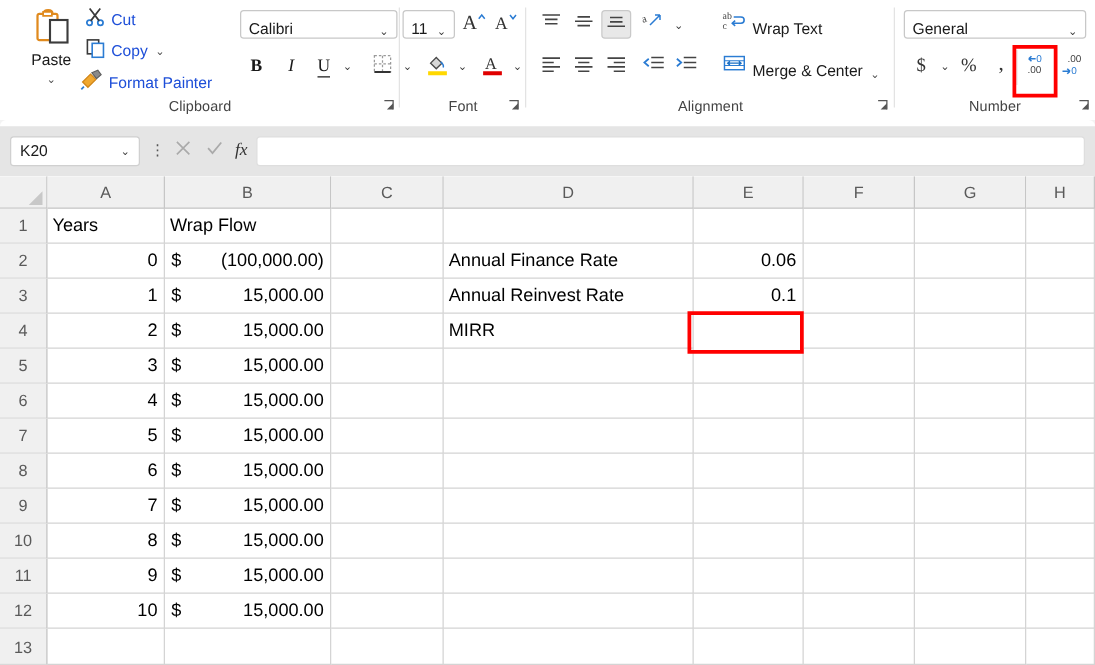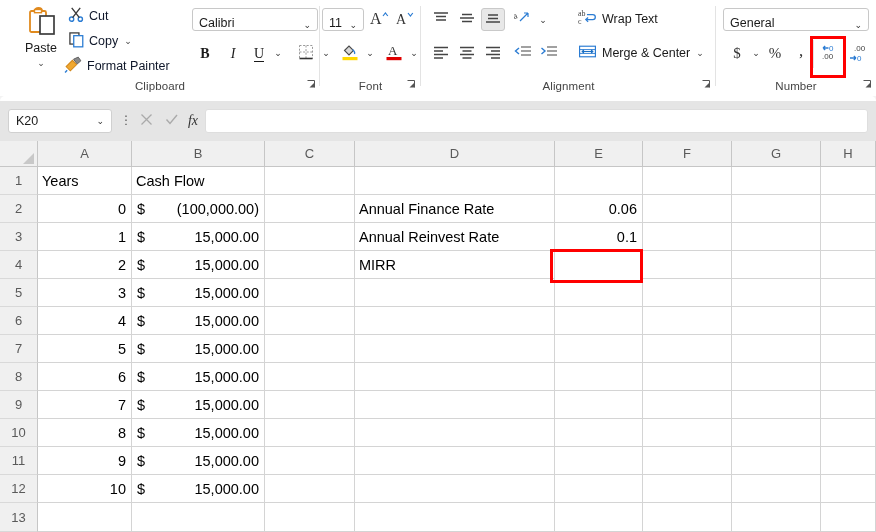--- a/index.html
+++ b/index.html
@@ -26,37 +26,37 @@
   .ribbon-edge{position:absolute;left:0;top:96px;width:876px;height:5px;background:#f3f3f3;}
   .ribbon-edge:after{content:"";position:absolute;left:0;top:0;width:876px;height:5px;background:#fff;border-radius:6px 6px 0 0;}
 
   
   .paste-btn{position:absolute;left:18px;top:3px;width:46px;height:74px;border-radius:4px;cursor:pointer;}
   .paste-icon{position:absolute;left:9px;top:4px;width:30px;height:32px;}
   .paste-text{position:absolute;left:0;top:38px;width:46px;text-align:center;font-size:12.5px;color:#1a1a1a;}
   .paste-caret{position:absolute;left:0;top:55px;width:46px;text-align:center;font-size:9px;color:#444;}
 
   .cb-item{position:absolute;height:22px;cursor:pointer;border-radius:3px;display:flex;align-items:center;}
-  .cb-item .lbl{font-size:12.5px;color:#0f172a;margin-left:4px;}
+  .cb-item .lbl{font-size:12.5px;color:#1d4ed8;margin-left:4px;}
   .mini-caret{font-size:9px;color:#444;margin-left:6px;}
 
   
   .combo{
     position:absolute;box-sizing:border-box;border:1px solid #c8c8c8;border-radius:3px;
     background:#fff;height:23px;display:flex;align-items:flex-end;cursor:pointer;
   }
   .combo .val{font-size:12.5px;color:#1a1a1a;padding-left:6px;flex:1;white-space:nowrap;overflow:hidden;}
   .combo .cv{font-size:9px;color:#333;padding-right:6px;}
 
   .tbtn{position:absolute;border-radius:3px;cursor:pointer;display:flex;align-items:center;justify-content:center;}
   .tbtn.sel{background:#e8e8e8;border:1px solid #c9c9c9;box-sizing:border-box;}
   .caret-btn{position:absolute;width:12px;height:22px;display:flex;align-items:center;justify-content:center;font-size:9px;color:#333;cursor:pointer;}
 
   
-  .txtbtn{position:absolute;height:22px;display:flex;align-items:center;cursor:pointer;border-radius:3px;}
+  .txtbtn{position:absolute;height:22px;display:flex;align-items:flex-end;cursor:pointer;border-radius:3px;}
   .txtbtn .lbl{font-size:12.5px;color:#1a1a1a;margin-left:5px;white-space:nowrap;}
 
   .hilite{position:absolute;border:3px solid #ff0000;box-sizing:border-box;pointer-events:none;}
 
   
   .fbar{position:absolute;left:0;top:101px;width:876px;height:40px;background:#e5e5e5;}
   .namebox{
     position:absolute;left:8px;top:8px;width:104px;height:24px;box-sizing:border-box;
     border:1px solid #d0d0d0;border-radius:3px;background:#fff;display:flex;align-items:center;cursor:pointer;
   }
@@ -457,21 +457,21 @@
     <div class="cell r" style="left:38px;top:138px;width:94px;height:28px;">3</div>
     <div class="cell r" style="left:38px;top:166px;width:94px;height:28px;">4</div>
     <div class="cell r" style="left:38px;top:194px;width:94px;height:28px;">5</div>
     <div class="cell r" style="left:38px;top:222px;width:94px;height:28px;">6</div>
     <div class="cell r" style="left:38px;top:250px;width:94px;height:28px;">7</div>
     <div class="cell r" style="left:38px;top:278px;width:94px;height:28px;">8</div>
     <div class="cell r" style="left:38px;top:306px;width:94px;height:28px;">9</div>
     <div class="cell r" style="left:38px;top:334px;width:94px;height:28px;">10</div>
     <div class="cell r" style="left:38px;top:362px;width:94px;height:29px;"></div>
 
-    <div class="cell l" style="left:132px;top:26px;width:133px;height:28px;">Cash Flow</div>
+    <div class="cell l" style="left:132px;top:26px;width:133px;height:28px;">Wrap Flow</div>
 
     <div class="cell acct" style="left:132px;top:54px;width:133px;height:28px;">
       <span>$</span>
       <span>(100,000.00)</span>
     </div>
     <div class="cell acct" style="left:132px;top:82px;width:133px;height:28px;">
       <span>$</span>
       <span>15,000.00</span>
     </div>
     <div class="cell acct" style="left:132px;top:110px;width:133px;height:28px;">

